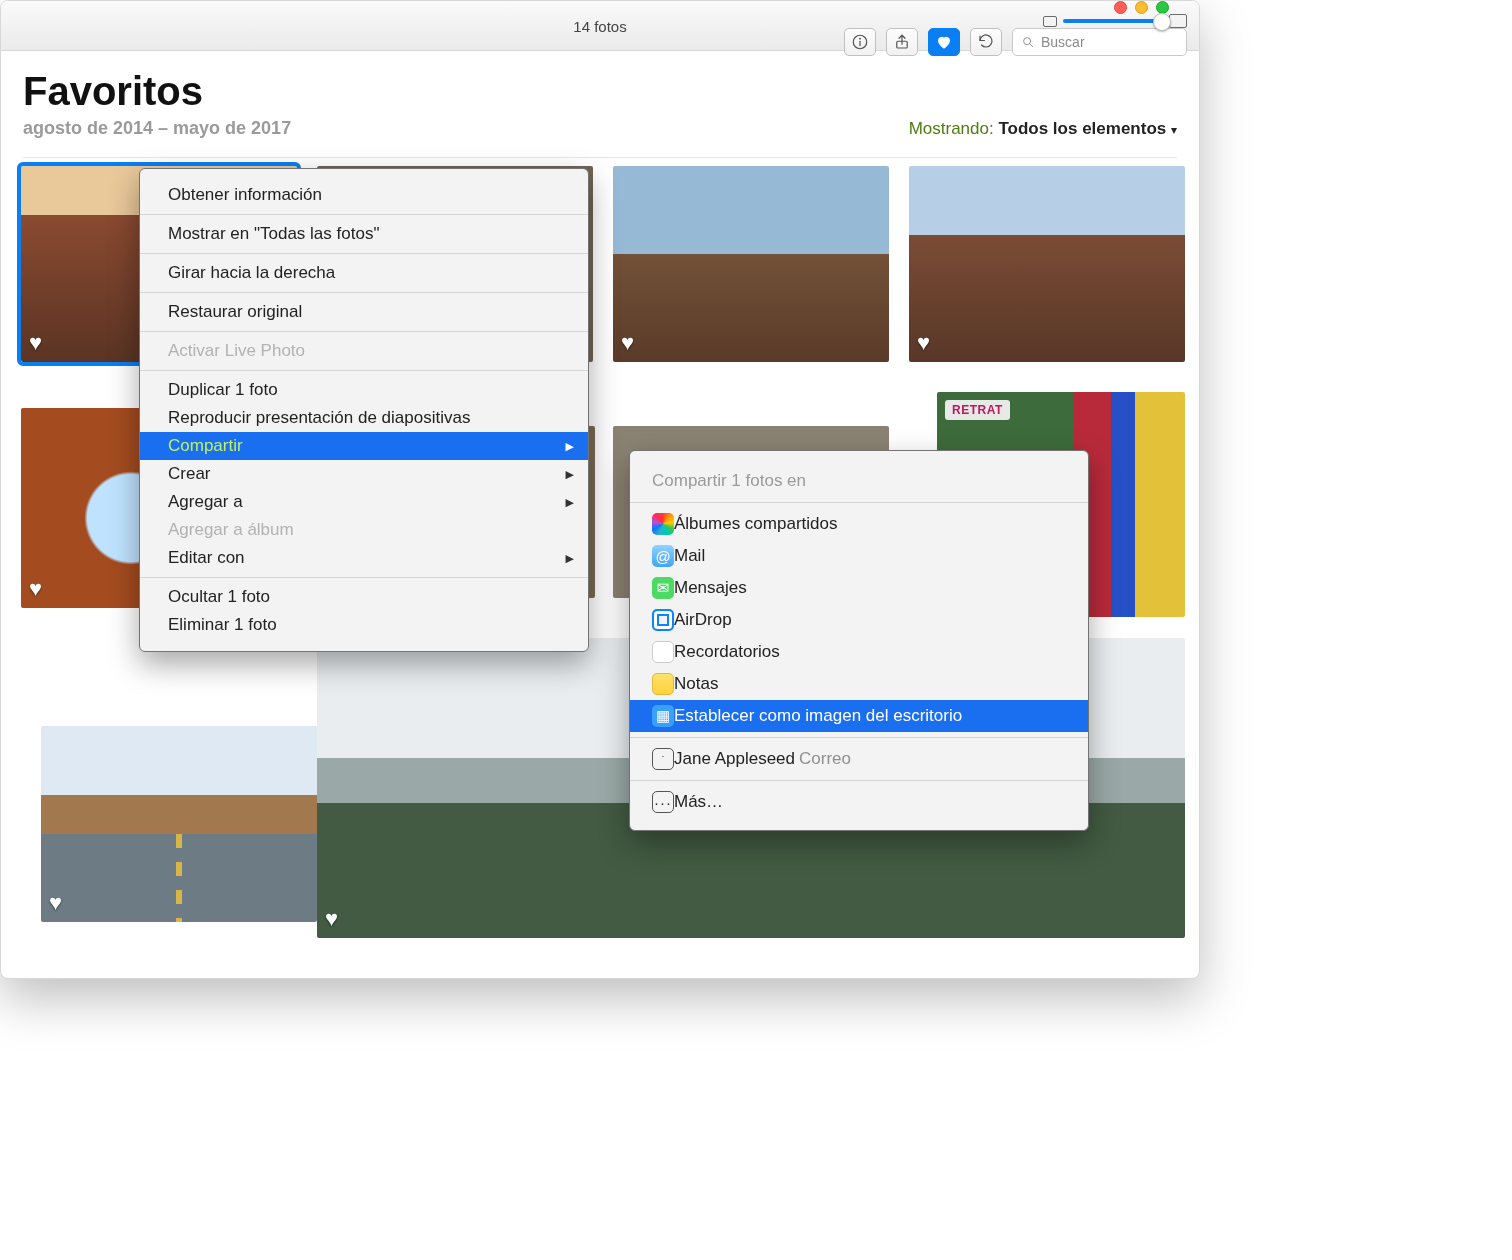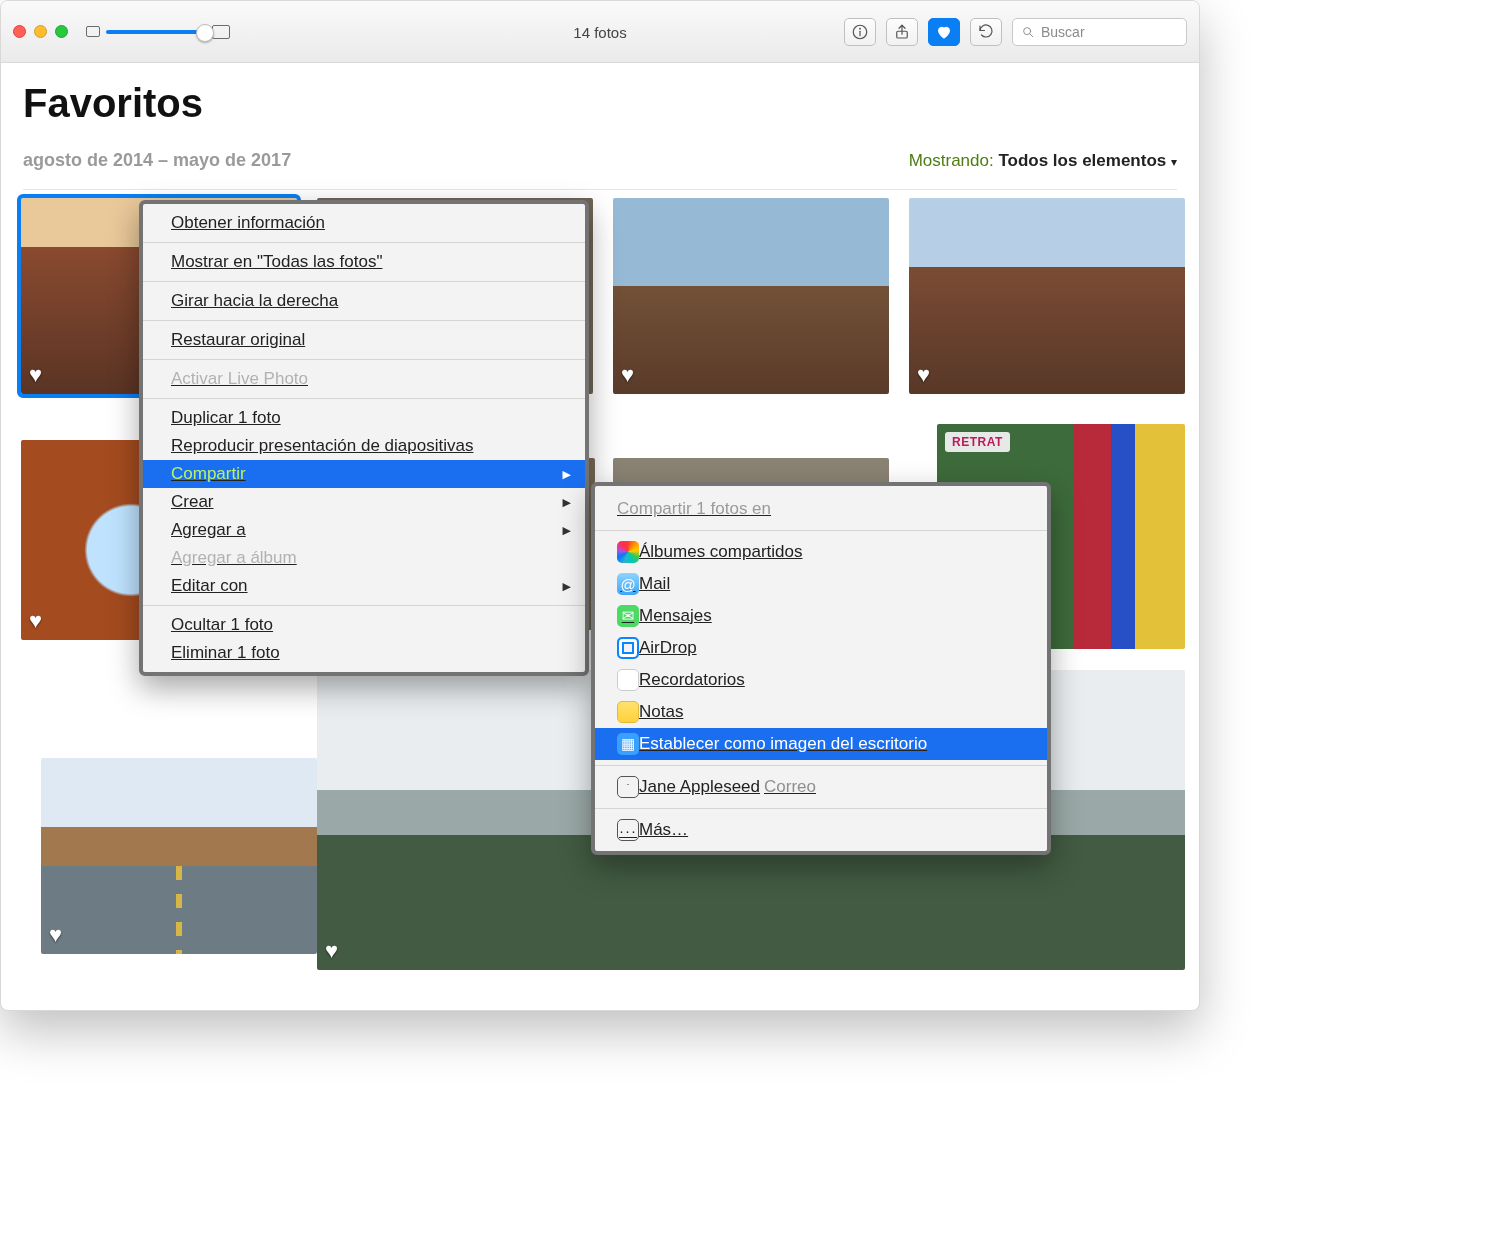--- a/index.html
+++ b/index.html
@@ -15,27 +15,28 @@
     border: 1px solid #d8d8d8;
     border-radius: 8px;
     box-shadow: 0 20px 50px rgba(0,0,0,0.25);
     margin: 0;
     background: #fff;
     overflow: hidden;
   }
 
   
   .titlebar {
-    height: 62px;
+    height: 50px;
     display: flex;
-    align-items: center;
+    align-items: flex-end;
     padding: 0 12px;
     border-bottom: 1px solid #d9d9d9;
     background: linear-gradient(#fafafa,#eaeaea);
     position: relative;
+    flex-direction: column;
   }
   .traffic { display: flex; gap: 8px; margin-right: 18px; }
   .traffic span { width: 13px; height: 13px; border-radius: 50%; display: block; }
   .tl-close   { background:#ff5f57; border:1px solid #e0443e; }
   .tl-min     { background:#febc2e; border:1px solid #d89e22; }
   .tl-max     { background:#28c840; border:1px solid #1fa52f; }
 
   .tb-icon {
     width: 32px; height: 28px; border:1px solid #c0c0c0; border-radius:5px;
     display:flex; align-items:center; justify-content:center;
@@ -72,21 +73,21 @@
     height:28px; width:175px;
     border:1px solid #c9c9c9; border-radius:5px;
     background:#fff; padding:0 8px;
     color:#8b8b8b; font-size:14px;
   }
   .searchbox svg { width:14px; height:14px; }
 
   
   .header { padding: 18px 22px 10px; }
   .header h1 { font-size:40px; font-weight:700; color:#111; }
-  .subrow { display:flex; justify-content:space-between; align-items:center; margin-top:24px; }
+  .subrow { display:flex; justify-content:space-between; align-items:center; margin-top:4px; }
   .daterange { color:#9a9a9a; font-size:18px; font-weight:600; }
   .showing { font-size:17px; color:#222; }
   .showing .label { color:#4d7c0f; }
   .showing .chev { font-size:12px; }
   .hr { border:none; border-top:1px solid #e6e6e6; margin:8px 22px 0; }
 
   
   .grid { position:relative; padding:12px 20px 20px; min-height:820px; }
   .thumb {
     position:absolute; border-radius:2px; overflow:hidden;
@@ -112,28 +113,27 @@
   .p-hammock { background:linear-gradient(90deg,#3d6b3b 0 55%, #b82a3a 55% 70%, #2750c7 70% 80%, #e3c23a 80% 100%); }
   .p-road { background:linear-gradient(#dfe9f3 0 35%, #a2784f 35% 55%, #6d7b84 55% 100%); position:relative; }
   .p-road::after{content:"";position:absolute;left:50%;top:55%;width:6px;height:45%;transform:translateX(-50%);
     background:repeating-linear-gradient(#d7b648 0 14px, transparent 14px 28px);}
   .p-coast { background:linear-gradient(#e9edef 0 40%, #9aa9a7 40% 55%, #425b42 55% 100%); }
 
   
   .ctxmenu {
     position:absolute;
     background:#f3f3f3;
-    border:4px solid #737373;
+    border:1px solid #737373;
     border-radius:6px;
     box-shadow:0 12px 30px rgba(0,0,0,.35);
     font-size:17px;
     color:#222;
-    padding:5px 0;
+    padding:12px 0;
     z-index:50;
-    text-decoration:underline;
   }
   .ctxmenu .row {
     display:flex; align-items:center;
     padding:4px 18px 4px 28px;
     white-space:nowrap;
     position:relative;
   }
   .ctxmenu .row.sub::after {
     content:"▶"; font-size:11px; position:absolute; right:14px; top:50%;
     transform:translateY(-50%); color:#333;
@@ -285,21 +285,21 @@
       <div class="row sub highlight">Compartir</div>
       <div class="row sub">Crear</div>
       <div class="row sub">Agregar a</div>
       <div class="row disabled">Agregar a álbum</div>
       <div class="row sub">Editar con</div>
       <hr>
       <div class="row">Ocultar 1 foto</div>
       <div class="row">Eliminar 1 foto</div>
     </div>
 
-    <div class="ctxmenu submenu" style="left:590px; top:292px;">
+    <div class="ctxmenu submenu" style="left:628px; top:292px;">
       <div class="hdr">Compartir 1 fotos en</div>
       <hr>
       <div class="srow">
         <span class="micon mi-photos"></span>
         <span>Álbumes compartidos</span>
       </div>
       <div class="srow">
         <span class="micon mi-mail">@</span>
         <span>Mail</span>
       </div>

